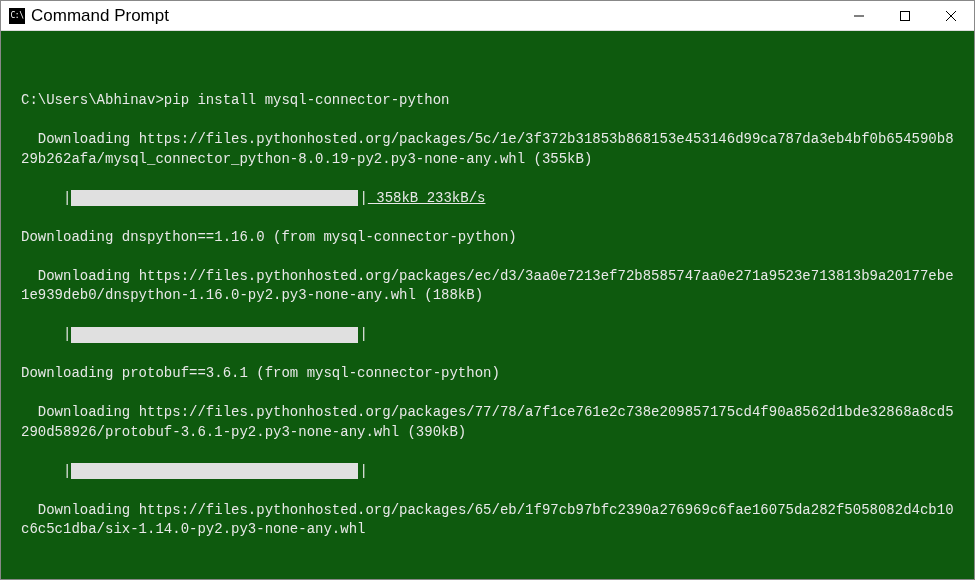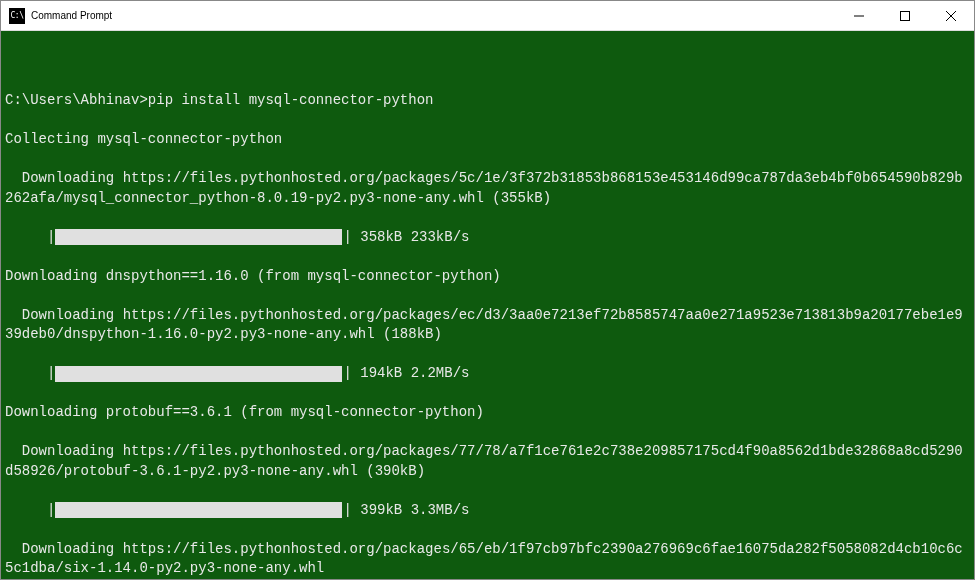--- a/index.html
+++ b/index.html
@@ -32,21 +32,21 @@
       background: #000;
       display: inline-flex;
       align-items: center;
       justify-content: center;
       color: #fff;
       font-size: 8px;
       font-family: monospace;
       letter-spacing: -0.5px;
     }
     .titlebar-text {
-      font-size: 10px;
+      font-size: 17px;
       color: #000;
       flex: 1;
     }
     .win-controls {
       display: flex;
       height: 100%;
     }
     .win-btn {
       width: 46px;
       height: 100%;
@@ -56,21 +56,21 @@
       cursor: pointer;
     }
     .win-btn svg { width: 10px; height: 10px; }
     .terminal {
       flex: 1;
       background: #0e5a0e;
       color: #e8e8e8;
       font-family: Consolas, "Courier New", monospace;
       font-size: 14px;
       line-height: 19.5px;
-      padding: 2px 4px;
+      padding: 2px 20px;
       overflow: hidden;
       white-space: pre-wrap;
       word-break: break-all;
     }
     .blank { height: 19px; }
     .progress-line {
       display: flex;
       align-items: center;
       height: 19.5px;
     }
@@ -79,20 +79,21 @@
     }
     .progress-bar {
       display: inline-block;
       background: #e0e0e0;
       width: 288px;
       height: 16px;
       border-right: 1px solid #0e5a0e;
     }
     .progress-stats {
       white-space: pre;
+      text-decoration: underline;
     }
   </style>
 </head>
 <body>
 
 <div class="window">
   <div class="titlebar">
     <span class="titlebar-icon">C:\</span>
     <span class="titlebar-text">Command Prompt</span>
     <div class="win-controls">
@@ -111,29 +112,28 @@
             <line x1="0" y1="0" x2="10" y2="10" stroke="#000" stroke-width="1"></line>
             <line x1="10" y1="0" x2="0" y2="10" stroke="#000" stroke-width="1"></line>
           </svg>
       </div>
     </div>
   </div>
 
   <div class="terminal">
 <div class="blank"></div>
 <div><span>C:\Users\Abhinav&gt;</span><span>pip install mysql-connector-python</span></div>
-<div>Collecting mysql-connector-python</div>
 <div>  Downloading https://files.pythonhosted.org/packages/5c/1e/3f372b31853b868153e453146d99ca787da3eb4bf0b654590b829b262afa/mysql_connector_python-8.0.19-py2.py3-none-any.whl (355kB)</div>
 <div class="progress-line"><span class="progress-pad">     |</span><span class="progress-bar"></span><span>|</span><span class="progress-stats"> 358kB 233kB/s</span></div>
 <div>Downloading dnspython==1.16.0 (from mysql-connector-python)</div>
 <div>  Downloading https://files.pythonhosted.org/packages/ec/d3/3aa0e7213ef72b8585747aa0e271a9523e713813b9a20177ebe1e939deb0/dnspython-1.16.0-py2.py3-none-any.whl (188kB)</div>
-<div class="progress-line"><span class="progress-pad">     |</span><span class="progress-bar"></span><span>|</span><span class="progress-stats"> 194kB 2.2MB/s</span></div>
+<div class="progress-line"><span class="progress-pad">     |</span><span class="progress-bar"></span><span>|</span></div>
 <div>Downloading protobuf==3.6.1 (from mysql-connector-python)</div>
 <div>  Downloading https://files.pythonhosted.org/packages/77/78/a7f1ce761e2c738e209857175cd4f90a8562d1bde32868a8cd5290d58926/protobuf-3.6.1-py2.py3-none-any.whl (390kB)</div>
-<div class="progress-line"><span class="progress-pad">     |</span><span class="progress-bar"></span><span>|</span><span class="progress-stats"> 399kB 3.3MB/s</span></div>
+<div class="progress-line"><span class="progress-pad">     |</span><span class="progress-bar"></span><span>|</span></div>
 <div>  Downloading https://files.pythonhosted.org/packages/65/eb/1f97cb97bfc2390a276969c6fae16075da282f5058082d4cb10c6c5c1dba/six-1.14.0-py2.py3-none-any.whl</div>
 
 
 
 
 
 
 
   </div>
 </div>

